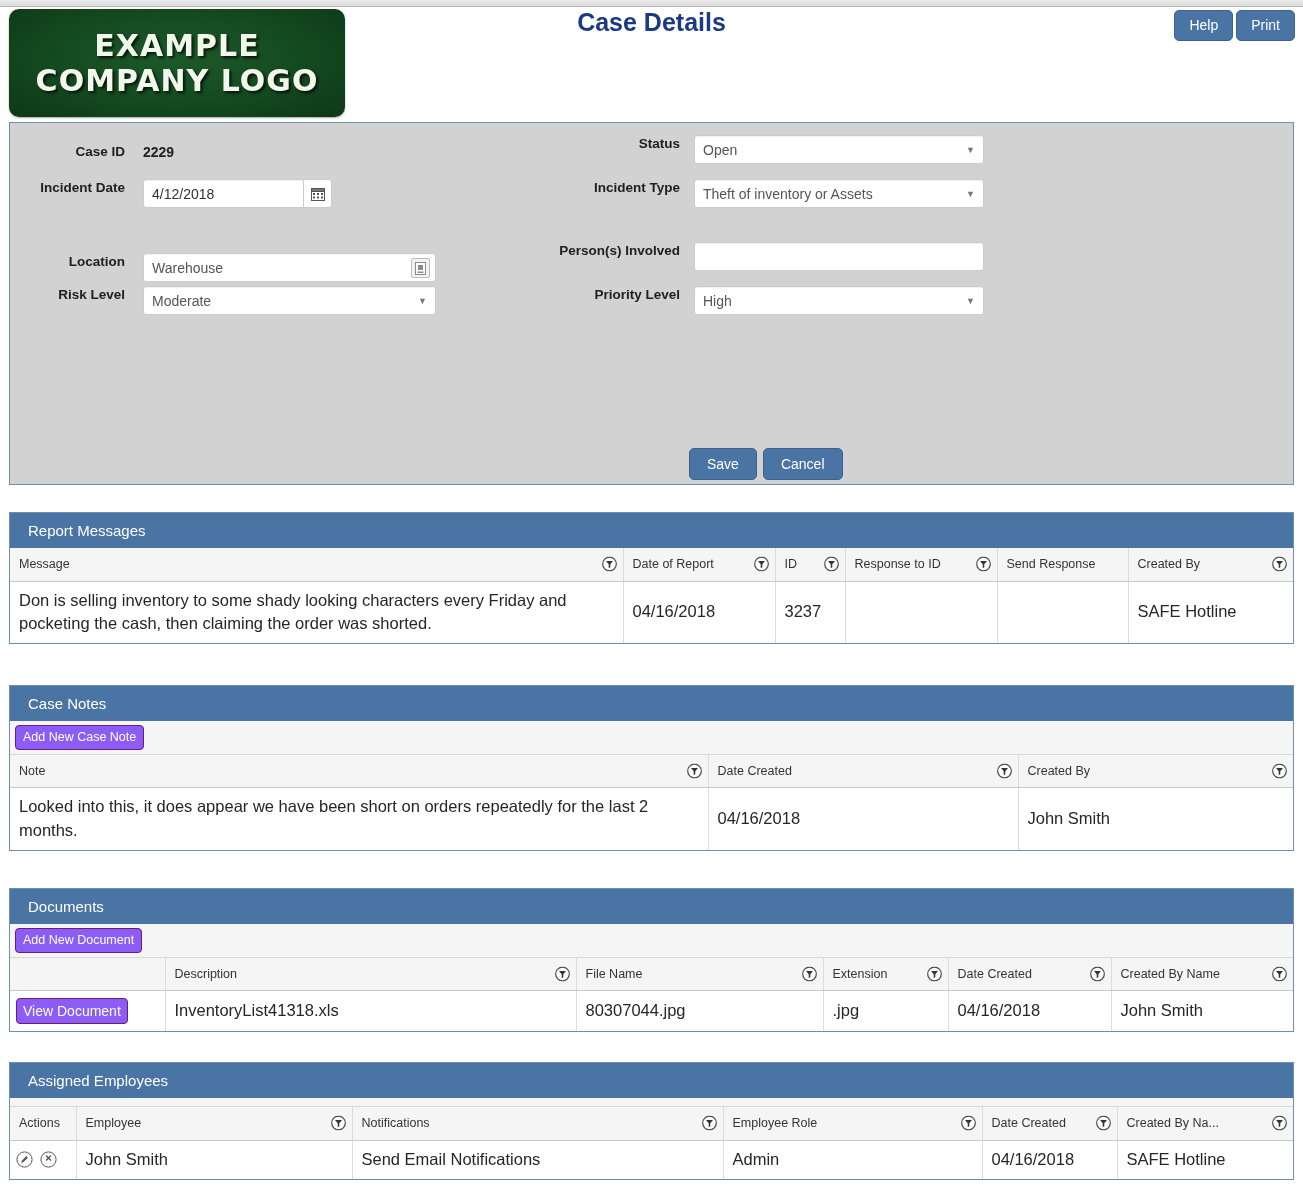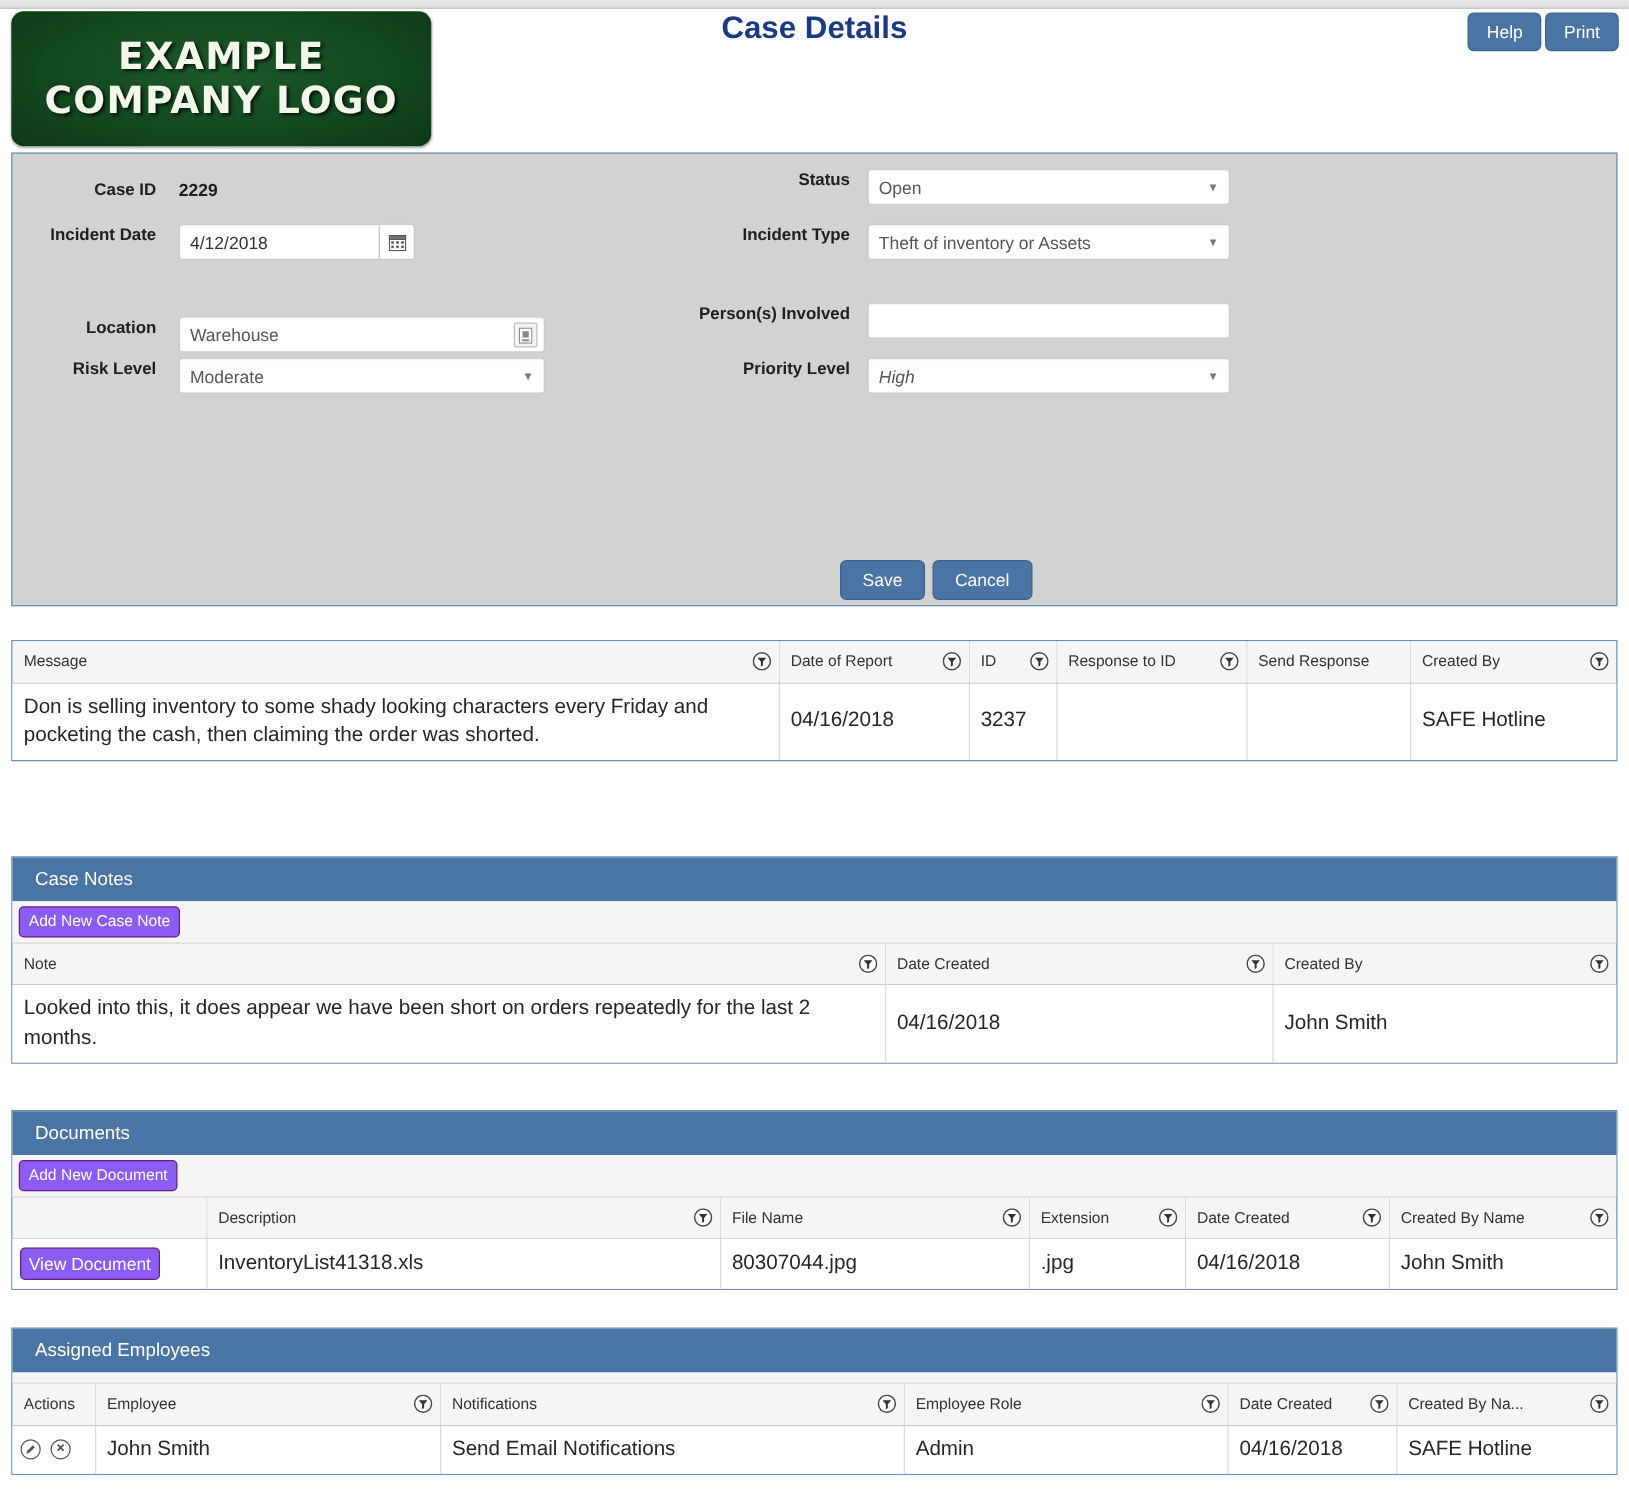--- a/index.html
+++ b/index.html
@@ -103,21 +103,21 @@
     display: flex; align-items: center; justify-content: center;
     cursor: pointer;
   }
   textarea.msg {
     width: 838px; height: 103px;
     border: 1px solid #b9b9b9; background: #fff;
     font-size: 14px; color: #2b2b2b; padding: 4px 6px;
     font-family: "Liberation Sans", sans-serif;
     resize: both; outline: none; line-height: 1.35;
   }
-  .form-actions { position: absolute; left: 662px; top: 325px; display: flex; gap: 6px; }
+  .form-actions { position: absolute; left: 679px; top: 325px; display: flex; gap: 6px; }
   .btn-blue {
     background: #4a74a4; color: #fff; border: 1px solid #3c628d;
     border-radius: 5px; font-size: 14px; padding: 8px 17px; line-height: 1;
     cursor: pointer; font-family: "Liberation Sans", sans-serif;
   }
 
   
   .panel { position: absolute; left: 9px; width: 1285px; border: 1px solid #6e8fb5; background: #fff; }
   .panel-title {
     background: #4a74a4; color: #ffffff; font-size: 15px;
@@ -249,34 +249,35 @@
     </div>
   </div>
 
   <div class="form-row" style="left:455px; top:119px; width:520px;">
     <div class="lbl" style="width:215px;">Person(s) Involved</div>
     <div class="ctl" style="margin-left:14px; width:290px;"></div>
   </div>
 
   <div class="form-row" style="left:455px; top:163px; width:520px;">
     <div class="lbl" style="width:215px;">Priority Level</div>
-    <div class="ctl sel" style="margin-left:14px; width:290px;font-style:italic;">
+    <div class="ctl sel" style="margin-left:14px; width:290px;">
       <span>High</span>
       <span class="caret">▼</span>
     </div>
   </div>
 
 
   <div class="form-actions">
     <button class="btn-blue">Save</button>
     <button class="btn-blue">Cancel</button>
   </div>
 </div>
 
 <div class="panel" style="top:512px;">
+  <div class="panel-title">Report Messages</div>
   <table class="grid">
     <colgroup>
         <col style="width:613px">
         <col style="width:152px">
         <col style="width:70px">
         <col style="width:152px">
         <col style="width:131px">
         <col style="width:165px">
       </colgroup>
     <thead>

